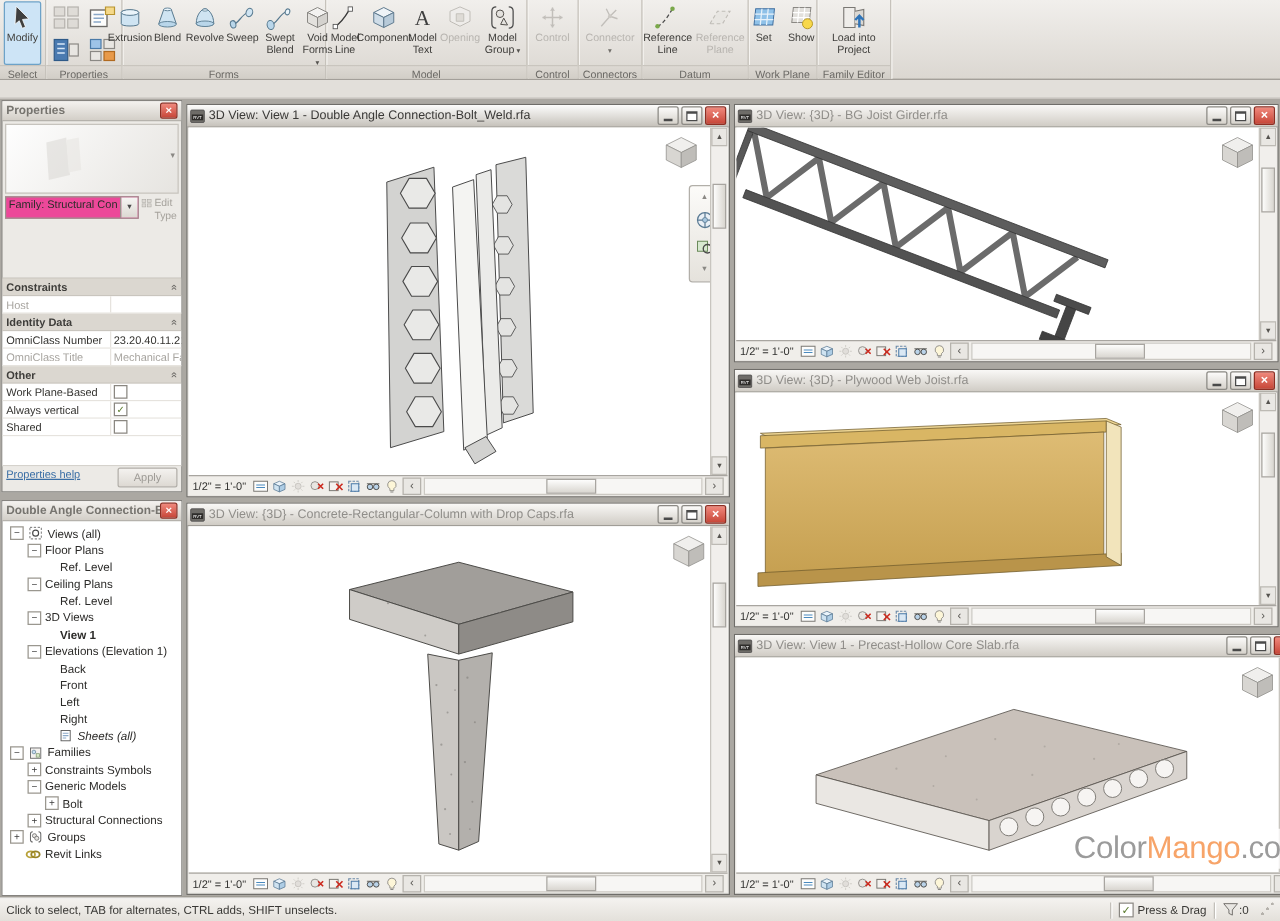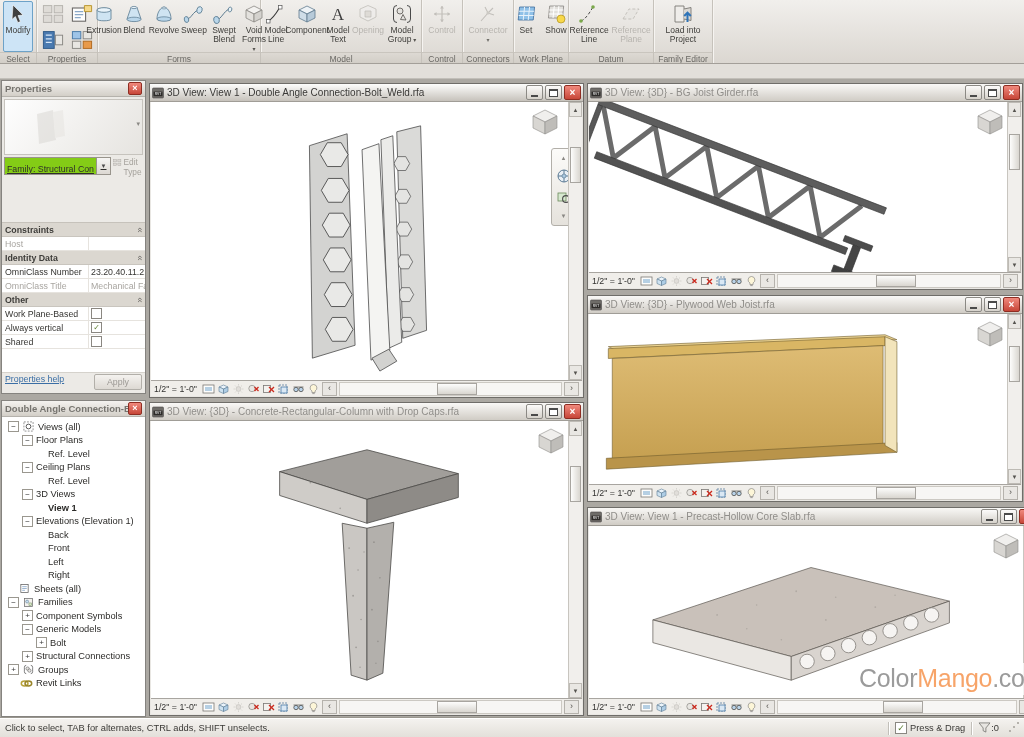--- a/index.html
+++ b/index.html
@@ -40,21 +40,21 @@
          padding:0 3px;font-size:9.5px;font-weight:bold;color:#76746f;border-bottom:1px solid #b5b2ac;}
   .phead .ptitle{flex:1;white-space:nowrap;overflow:hidden;}
   .pclose{width:12px;height:11px;flex:none;border:1px solid #8e2d22;border-radius:2px;color:#fff;
           background:linear-gradient(#f0897d,#c74638);font-size:9px;line-height:9px;font-weight:bold;
           display:flex;align-items:center;justify-content:center;}
   #props-panel{top:80px;height:314px;display:flex;flex-direction:column;}
   .preview{height:54px;margin:2px;background:linear-gradient(130deg,#fefefe,#e6e4e0);border:1px solid #c6c3bd;position:relative;flex:none;}
   .preview svg{position:absolute;left:18px;top:6px;width:56px;height:42px;opacity:.5;}
   .prev-arrow{position:absolute;right:2px;top:20px;font-size:7px;color:#8a8884;}
   .typebar{display:flex;gap:2px;margin:0 2px 2px;flex:none;}
-  .typesel{flex:1;height:16px;background:#84cc16;border:1px solid #98948c;display:flex;align-items:flex-end;font-size:8.8px;color:#2e2d2b;text-decoration:underline;}
+  .typesel{flex:1;height:16px;background:#ec4899;border:1px solid #98948c;display:flex;align-items:flex-start;font-size:8.8px;color:#2e2d2b;}
   .typesel .tstxt{flex:1;padding:0 2px;white-space:nowrap;overflow:hidden;}
   .tsarrow{width:13px;height:100%;background:linear-gradient(#f6f5f3,#dcd8d2);border-left:1px solid #98948c;
            display:flex;align-items:center;justify-content:center;font-size:6px;color:#4a4a4a;}
   .edittype{width:46px;display:flex;align-items:flex-start;gap:2px;font-size:8.3px;color:#a5a29c;}
   .edittype svg{width:13px;height:11px;}
   #prop-grid{flex:none;border-top:1px solid #c6c2bb;margin-top:43px;}
   .pgroup{height:13px;background:#dbd7d0;border-bottom:1px solid #c9c5be;display:flex;align-items:center;
           padding:0 3px;font-size:8.8px;font-weight:bold;color:#3e3d3a;}
   .pcol{margin-left:auto;transform:rotate(90deg);font-size:9px;color:#6a6864;font-weight:normal;}
   .prow{height:13px;display:flex;background:#fff;border-bottom:1px solid #e6e3de;font-size:8.8px;}
@@ -334,20 +334,43 @@
               <svg viewBox="0 0 24 22">
                 <path d="M5 18 L12 10 M12 10 L9 4 M12 10 L17 5 M12 10 L18 12" stroke="#b8b5b0" stroke-width="1.1" fill="none"></path>
                 <circle cx="12" cy="10" r="1.6" fill="#c5c2bc"></circle>
               </svg>
             </span>
             <div class="rlabel" data-name="connector-label">Connector<span class="drop" data-name="dropdown-arrow-icon"> ▾</span></div>
           </div>
         </div>
         <div class="rglabel" data-name="ribbon-group-label">Connectors</div>
       </div>
+      <div class="rgroup" data-name="ribbon-group-datum">
+        <div class="rbtns">
+          <div class="rbtn" data-name="reference-line-button">
+            <span class="ricon" data-name="reference-line-icon">
+              <svg viewBox="0 0 24 22">
+                <path d="M4 18 C9 16 13 9 16 4" fill="none" stroke="#4a4a4a" stroke-width="1" stroke-dasharray="3 2"></path>
+                <circle cx="4" cy="18" r="1.8" fill="#7aa84a"></circle>
+                <circle cx="16" cy="4" r="1.8" fill="#7aa84a"></circle>
+              </svg>
+            </span>
+            <div class="rlabel" data-name="reference-line-label">Reference Line</div>
+          </div>
+          <div class="rbtn disabled" data-name="reference-plane-button">
+            <span class="ricon" data-name="reference-plane-icon">
+              <svg viewBox="0 0 24 22">
+                <path d="M4 16 L10 6 L20 6 L14 16 Z" fill="#e8e6e2" stroke="#b5b2ac" stroke-width="0.9" stroke-dasharray="3 2"></path>
+              </svg>
+            </span>
+            <div class="rlabel" data-name="reference-plane-label">Reference Plane</div>
+          </div>
+        </div>
+        <div class="rglabel" data-name="ribbon-group-label">Datum</div>
+      </div>
       <div class="rgroup" data-name="ribbon-group-work-plane">
         <div class="rbtns">
           <div class="rbtn" data-name="set-button">
             <span class="ricon" data-name="set-workplane-icon">
               <svg viewBox="0 0 24 22">
                 <g transform="skewX(-6)">
                   <rect x="6" y="4" width="15" height="13" fill="#8fc1e8" stroke="#3f6e9e" stroke-width="0.8"></rect>
                   <path d="M11 4 V17 M16 4 V17 M6 8.3 H21 M6 12.6 H21" stroke="#e8f2fa" stroke-width="1"></path>
                 </g>
               </svg>
@@ -361,43 +384,20 @@
                   <rect x="6" y="3" width="14" height="12" fill="#e2e0dc" stroke="#8a8884" stroke-width="0.8"></rect>
                   <path d="M10.6 3 V15 M15.2 3 V15 M6 7 H20 M6 11 H20" stroke="#fff" stroke-width="1"></path>
                 </g>
                 <circle cx="17" cy="16" r="4" fill="#f8d84a" stroke="#b89a28" stroke-width="0.8"></circle>
               </svg>
             </span>
             <div class="rlabel" data-name="show-label">Show</div>
           </div>
         </div>
         <div class="rglabel" data-name="ribbon-group-label">Work Plane</div>
-      </div>
-      <div class="rgroup" data-name="ribbon-group-datum">
-        <div class="rbtns">
-          <div class="rbtn" data-name="reference-line-button">
-            <span class="ricon" data-name="reference-line-icon">
-              <svg viewBox="0 0 24 22">
-                <path d="M4 18 C9 16 13 9 16 4" fill="none" stroke="#4a4a4a" stroke-width="1" stroke-dasharray="3 2"></path>
-                <circle cx="4" cy="18" r="1.8" fill="#7aa84a"></circle>
-                <circle cx="16" cy="4" r="1.8" fill="#7aa84a"></circle>
-              </svg>
-            </span>
-            <div class="rlabel" data-name="reference-line-label">Reference Line</div>
-          </div>
-          <div class="rbtn disabled" data-name="reference-plane-button">
-            <span class="ricon" data-name="reference-plane-icon">
-              <svg viewBox="0 0 24 22">
-                <path d="M4 16 L10 6 L20 6 L14 16 Z" fill="#e8e6e2" stroke="#b5b2ac" stroke-width="0.9" stroke-dasharray="3 2"></path>
-              </svg>
-            </span>
-            <div class="rlabel" data-name="reference-plane-label">Reference Plane</div>
-          </div>
-        </div>
-        <div class="rglabel" data-name="ribbon-group-label">Datum</div>
       </div>
       <div class="rgroup" data-name="ribbon-group-family-editor">
         <div class="rbtns">
           <div class="rbtn" data-name="load-into-project-button">
             <span class="ricon" data-name="load-into-project-icon">
               <svg viewBox="0 0 24 22">
                 <path d="M4 3 H13 V19 H4 Z" fill="#efedea" stroke="#7a7874" stroke-width="0.9"></path>
                 <path d="M13 6 L20 4.5 V17.5 L13 16" fill="#dbd8d3" stroke="#7a7874" stroke-width="0.9"></path>
                 <path d="M16.5 19 V10 M13.2 13 L16.5 9.6 L19.8 13" stroke="#2f74b8" stroke-width="2" fill="none"></path>
               </svg>
@@ -543,21 +543,21 @@
         <span class="tlab" data-name="tree-item-label">Front</span>
       </div>
       <div class="trow" data-name="tree-item-left" style="padding-left: 34px;">
         <span class="texp none" data-name="tree-spacer"></span>
         <span class="tlab" data-name="tree-item-label">Left</span>
       </div>
       <div class="trow" data-name="tree-item-right" style="padding-left: 34px;">
         <span class="texp none" data-name="tree-spacer"></span>
         <span class="tlab" data-name="tree-item-label">Right</span>
       </div>
-      <div class="trow" data-name="tree-item-sheets-all" style="padding-left: 4px;">
+      <div class="trow" data-name="tree-item-sheets-all" style="padding-left: 32px; font-style: italic;">
         <span class="texp none" data-name="tree-spacer"></span>
         <span class="tico" data-name="sheets-icon">
           <svg viewBox="0 0 12 12">
             <rect x="2" y="1.5" width="8" height="9" fill="#fff" stroke="#5a5a5a" stroke-width="0.8"></rect>
             <path d="M3.5 4 h5 M3.5 6 h5 M3.5 8 h3" stroke="#8aa8c8" stroke-width="0.9"></path>
           </svg>
         </span>
         <span class="tlab" data-name="tree-item-label">Sheets (all)</span>
       </div>
       <div class="trow" data-name="tree-item-families" style="padding-left: 6px;">
@@ -566,21 +566,21 @@
           <svg viewBox="0 0 12 12">
             <rect x="1.5" y="1.5" width="9" height="9" fill="#f4f2ef" stroke="#6a6a6a" stroke-width="0.8"></rect>
             <circle cx="4.5" cy="5" r="1.6" fill="#c8dff0" stroke="#5a7a94" stroke-width="0.6"></circle>
             <rect x="6.5" y="6.5" width="3" height="3" fill="#d8e8c8" stroke="#7a946a" stroke-width="0.6"></rect>
           </svg>
         </span>
         <span class="tlab" data-name="tree-item-label">Families</span>
       </div>
       <div class="trow" data-name="tree-item-annotation-symbols" style="padding-left: 20px;">
         <span class="texp" data-name="expand-plus-icon">+</span>
-        <span class="tlab" data-name="tree-item-label">Component Symbols</span>
+        <span class="tlab" data-name="tree-item-label">Constraints Symbols</span>
       </div>
       <div class="trow" data-name="tree-item-generic-models" style="padding-left: 20px;">
         <span class="texp" data-name="expand-minus-icon">−</span>
         <span class="tlab" data-name="tree-item-label">Generic Models</span>
       </div>
       <div class="trow" data-name="tree-item-bolt" style="padding-left: 34px;">
         <span class="texp" data-name="expand-plus-icon">+</span>
         <span class="tlab" data-name="tree-item-label">Bolt</span>
       </div>
       <div class="trow" data-name="tree-item-structural-connections" style="padding-left: 20px;">

